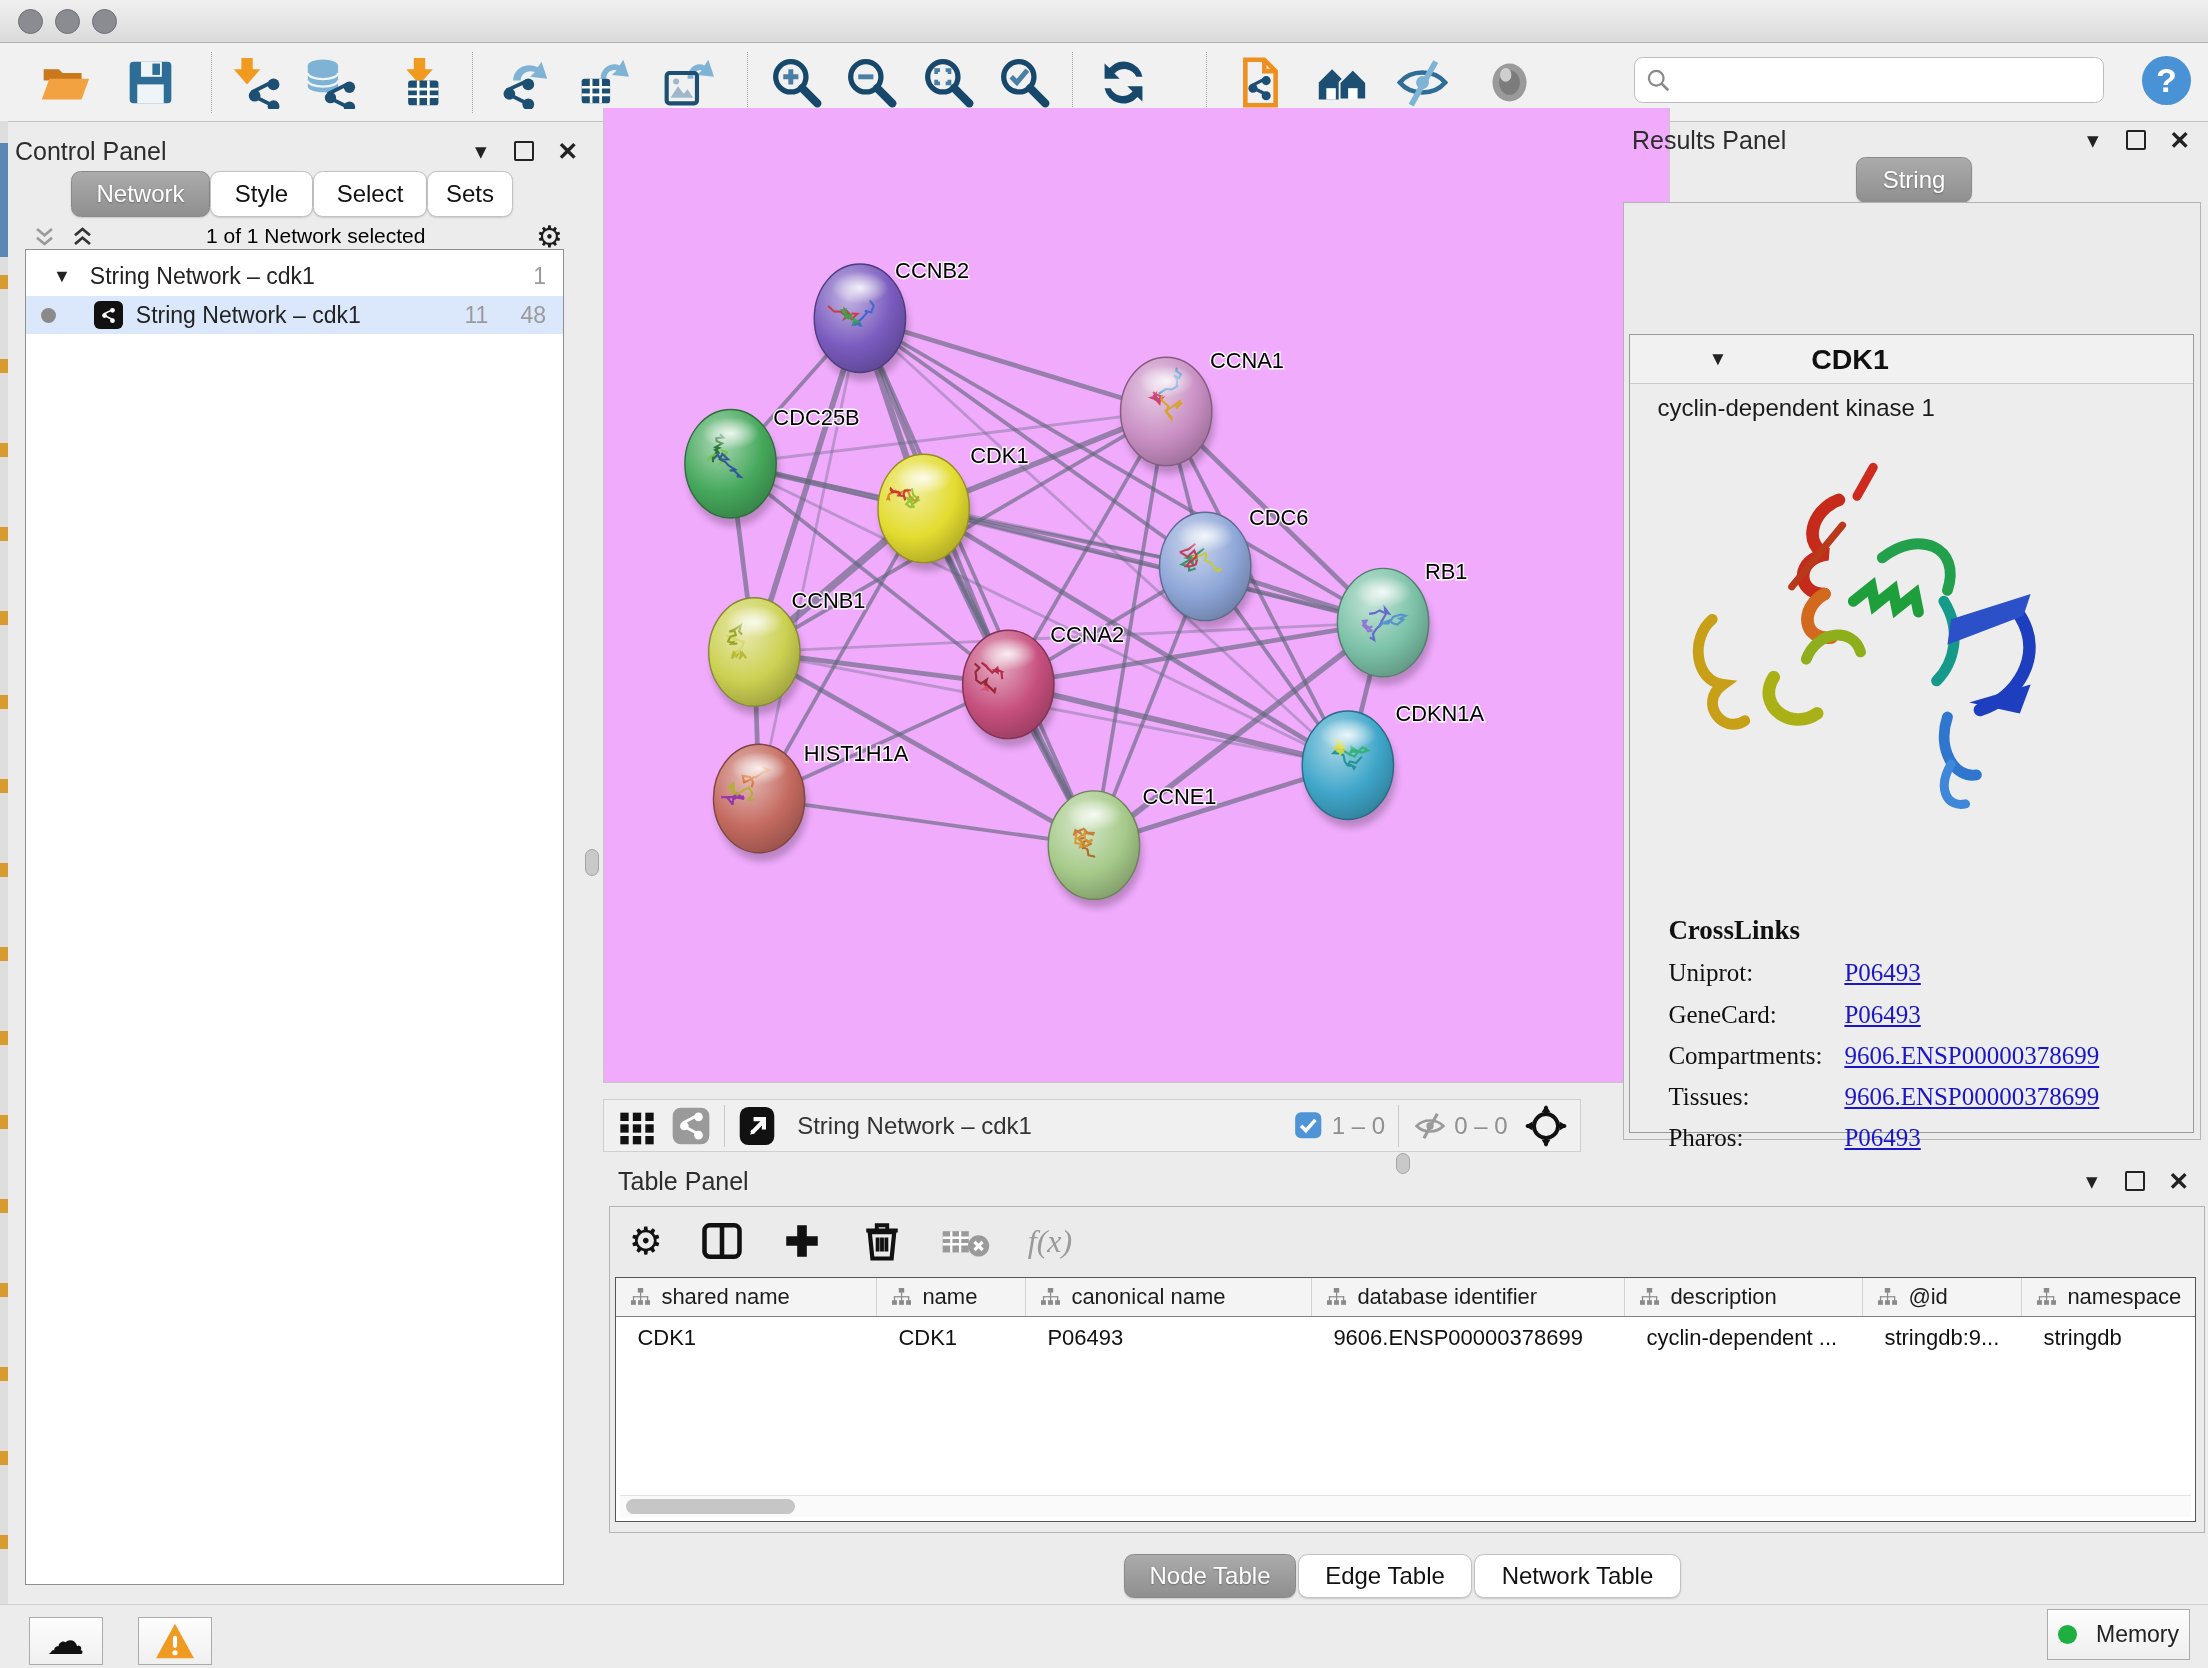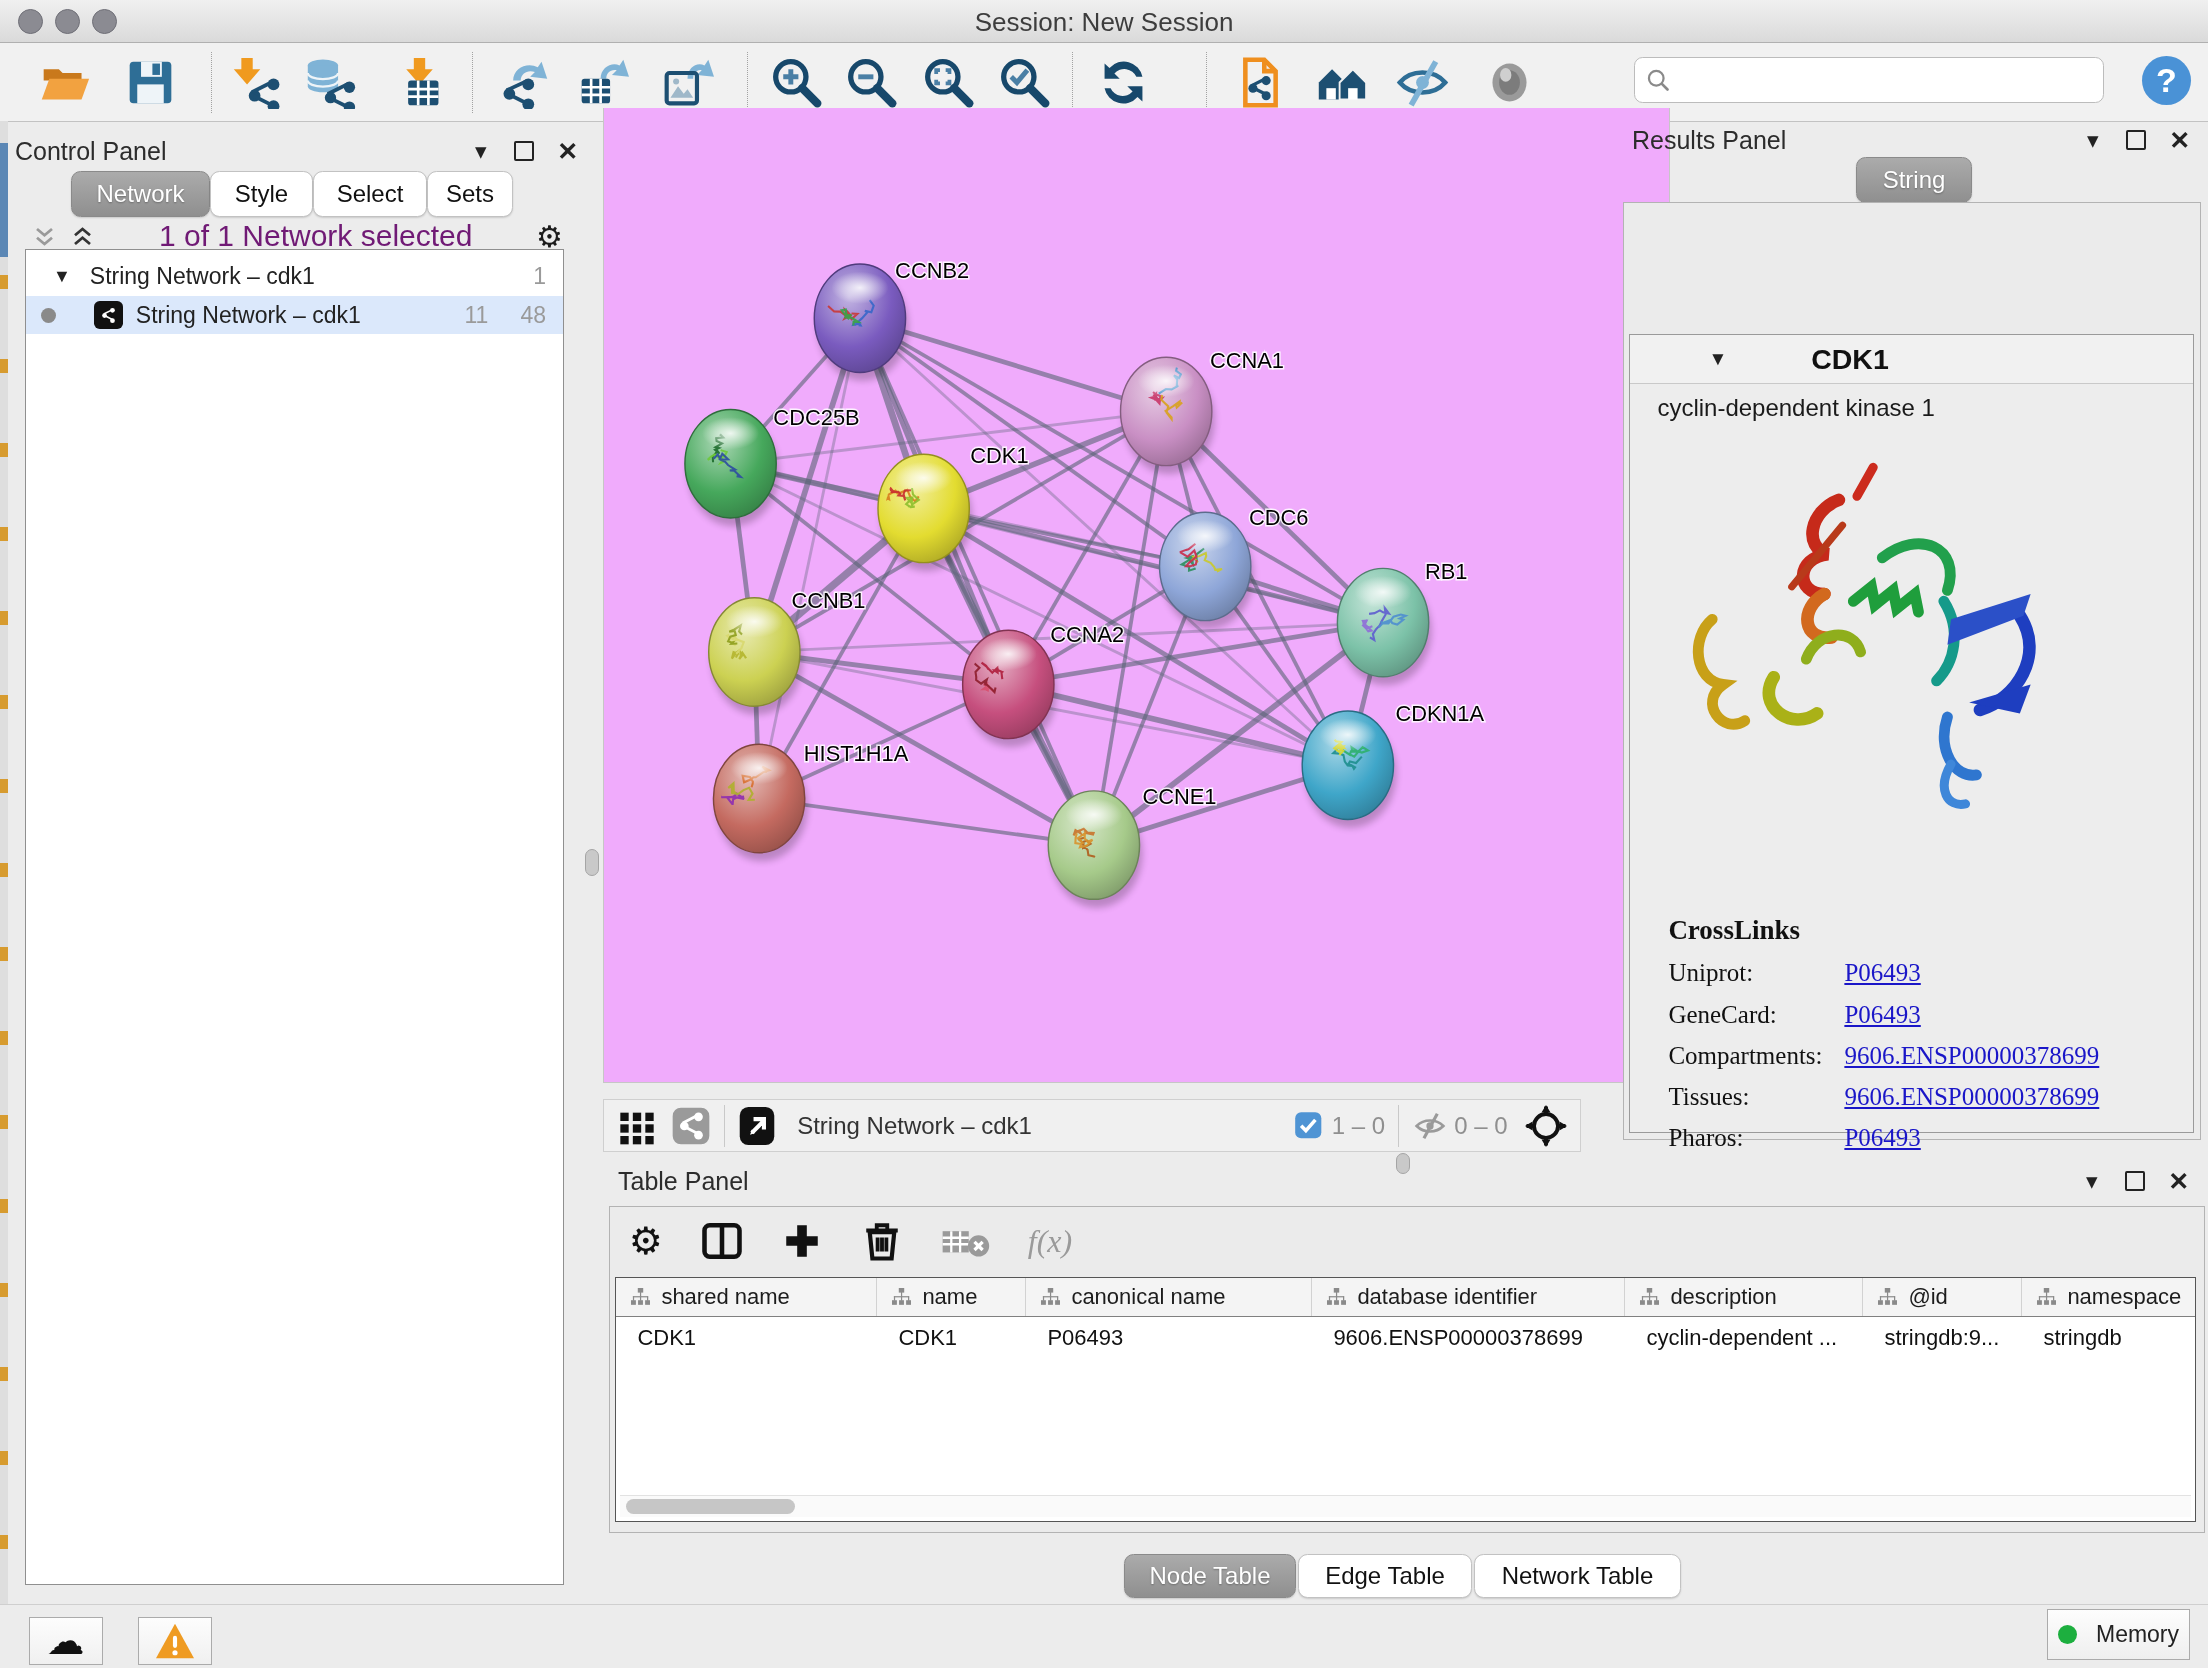--- a/index.html
+++ b/index.html
@@ -35,21 +35,21 @@
   .tab{position:absolute;height:44px;background:#fff;border:1px solid #c2c2c2;border-radius:9.5px;
        font-size:24px;display:flex;align-items:center;justify-content:center;color:#111;
        box-shadow:0 1px 1.9px rgba(0,0,0,.15)}
   .tab.active{background:linear-gradient(#ababab,#8f8f8f);color:#fff;border-color:#8a8a8a;text-shadow:0 1px 1.9px rgba(0,0,0,.3)}
   .btn{position:absolute;height:44px;background:linear-gradient(#ffffff,#f4f4f4);border:1px solid #b9b9b9;
        border-radius:8.6px;font-size:24px;display:flex;align-items:center;justify-content:center;
        box-shadow:0 1px 1.9px rgba(0,0,0,.12)}
   
   #control-panel{left:0;top:132px;width:597px;height:1592px}
   #cp-sub{position:absolute;left:0;top:90px;width:597px;height:28.5px;display:flex;align-items:center}
-  #cp-status{font-size:30px;color:#701a75}
+  #cp-status{font-size:21px;color:#000000}
   #cp-listbox{position:absolute;left:25px;top:117px;width:537px;height:1334px;background:#fff;border:1.9px solid #8f8f8f}
   .tree-row{position:absolute;left:0;width:100%;height:38px;display:flex;align-items:center;font-size:23px}
   .tree-row .cnt{color:#9a9a9a}
   #tree-row-net{background:#dbe8fb}
   .share-chip{width:28.5px;height:28.5px;border-radius:5.7px;background:#111;display:flex;align-items:center;justify-content:center}
   
   #canvas{left:603px;top:108px;width:1067px;height:975px;background:#f0abfc;
           border:1px solid #c6c6c6;border-top:none;box-sizing:border-box}
   #canvas-toolbar{left:603px;top:1099px;width:978px;height:53px;background:#f0f0f0;
                   border:1px solid #cfcfcf;box-sizing:border-box;display:flex;align-items:center}
@@ -101,21 +101,20 @@
 </style>
 </head>
 <body>
 
 <div id="app">
 
   <div class="abs" id="titlebar">
     <div class="light" style="left:18px"></div>
     <div class="light" style="left:55px"></div>
     <div class="light" style="left:92px"></div>
-    <div id="win-title">Session: New Session</div>
   </div>
 
   <div class="abs" id="toolbar">
     <div class="tbi" style="left:36px">
       <svg viewBox="0 0 28 28">
           <path fill="#c9791c" d="M3 7h8l2 2h10v4H3z"></path>
           <path fill="#f2a240" d="M2 23l4-11h21l-4 11z"></path>
         </svg>
       </div>
     <div class="tbi" style="left:122px">

